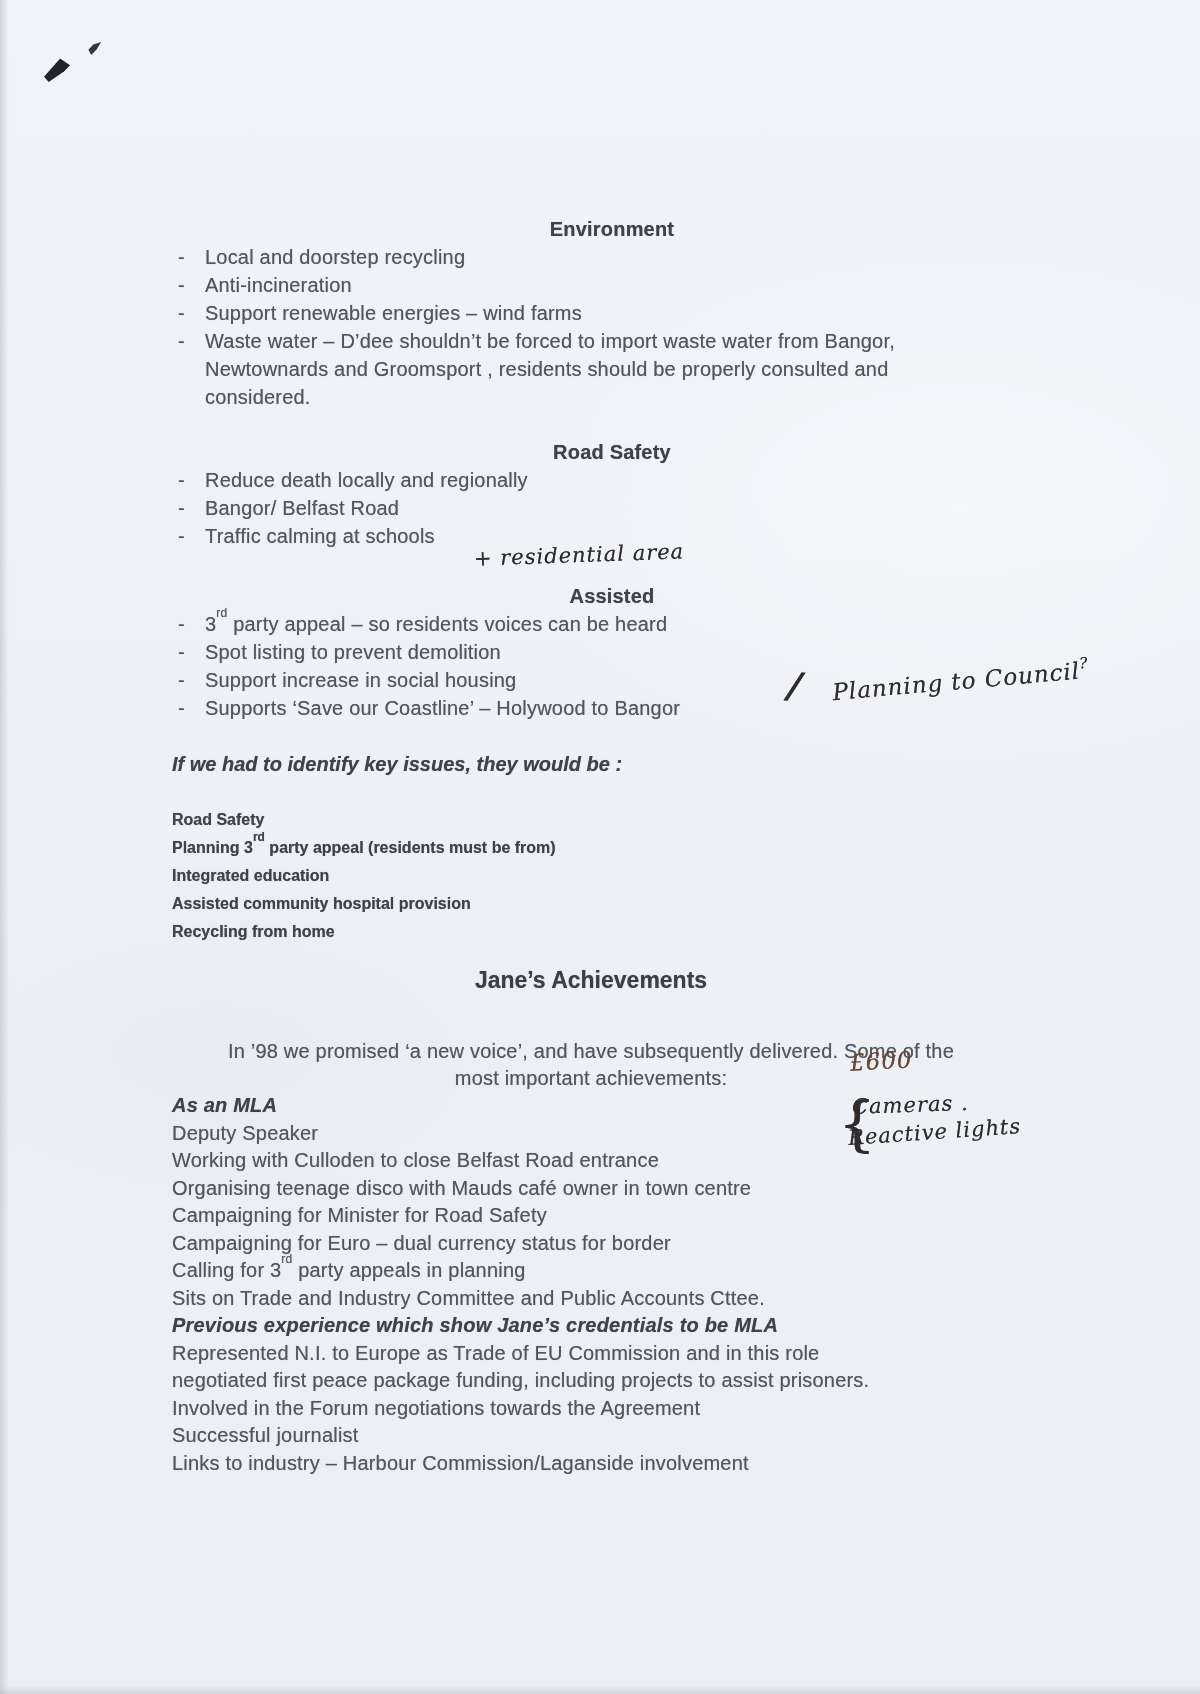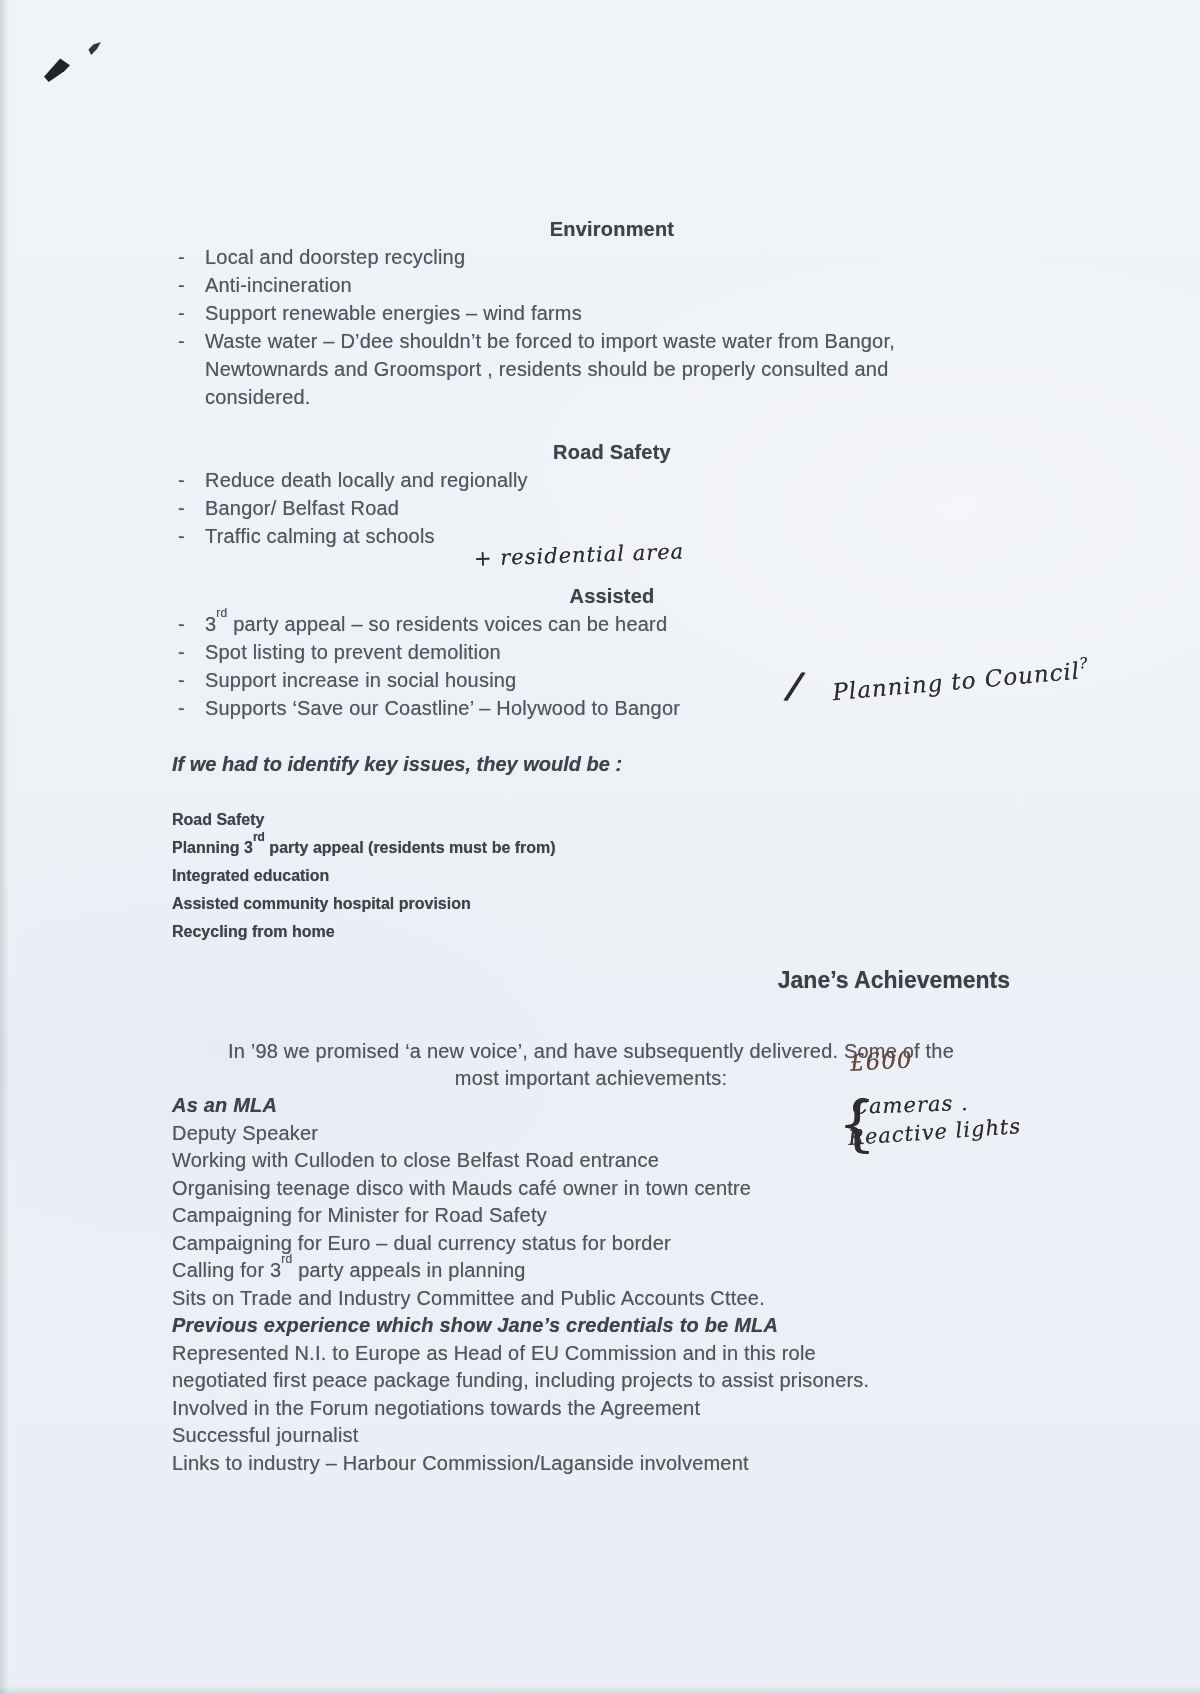--- a/index.html
+++ b/index.html
@@ -34,21 +34,21 @@
   .h{font-weight:bold;color:#3e424a;margin:0;font-size:20px;
     text-shadow:0 0 0.7px rgba(62,66,74,0.6);text-align:center;}
   .sec{position:absolute;left:172px;width:880px;line-height:28px;}
   .brow{display:flex;}
   .dash{width:33px;flex:0 0 33px;padding-left:6px;box-sizing:border-box;}
   .btxt{flex:1;}
   sup{font-size:12px;line-height:0;position:relative;top:-6px;}
   .bold{font-weight:bold;color:#3e424a;text-shadow:0 0 0.7px rgba(62,66,74,0.6);}
   .bi{font-weight:bold;font-style:italic;color:#3e424a;text-shadow:0 0 0.7px rgba(62,66,74,0.6);}
   .center{text-align:center;}
-  .title{font-size:23px;font-weight:bold;color:#3b3f47;text-shadow:0 0 0.8px rgba(59,63,71,0.6);text-align:right;}
+  .title{font-size:23px;font-weight:bold;color:#3b3f47;text-shadow:0 0 0.8px rgba(59,63,71,0.6);}
   .nowrap{white-space:nowrap;}
 
   
   .hw{position:absolute;font-family:"DejaVu Serif", serif;font-style:italic;
     color:#2f2c2b;font-size:22px;letter-spacing:1px;white-space:nowrap;
     text-shadow:0 0 0.5px rgba(47,44,43,0.7);}
   .hw-q{font-size:15px;position:relative;top:-10px;}
   .slash{font-size:36px;transform:rotate(6deg);font-weight:bold;}
   .amount{color:#6e4636;font-size:23px;transform:rotate(-3deg);}
   .brace{position:absolute;left:-14px;top:-4px;font-size:60px;font-weight:200;
@@ -164,19 +164,19 @@
   <section class="sec typed" style="top:1092px;line-height:27.5px;width:910px">
     <div class="bi">As an MLA</div>
     <div class="nowrap">Deputy Speaker</div>
     <div class="nowrap">Working with Culloden to close Belfast Road entrance</div>
     <div class="nowrap">Organising teenage disco with Mauds café owner in town centre</div>
     <div class="nowrap">Campaigning for Minister for Road Safety</div>
     <div class="nowrap">Campaigning for Euro – dual currency status for border</div>
     <div class="nowrap"><span>Calling for 3</span><sup>rd</sup><span> party appeals in planning</span></div>
     <div class="nowrap">Sits on Trade and Industry Committee and Public Accounts Cttee.</div>
     <div class="bi nowrap">Previous experience which show Jane’s credentials to be MLA</div>
-    <div class="nowrap">Represented N.I. to Europe as Head of EU Commission and in this role</div>
+    <div class="nowrap">Represented N.I. to Europe as Trade of EU Commission and in this role</div>
     <div class="nowrap">negotiated first peace package funding,  including projects to assist prisoners.</div>
     <div class="nowrap">Involved in the Forum negotiations towards the Agreement</div>
     <div class="nowrap">Successful journalist</div>
     <div class="nowrap">Links to industry – Harbour Commission/Laganside involvement</div>
   </section>
 </div>
 
 </body></html>

